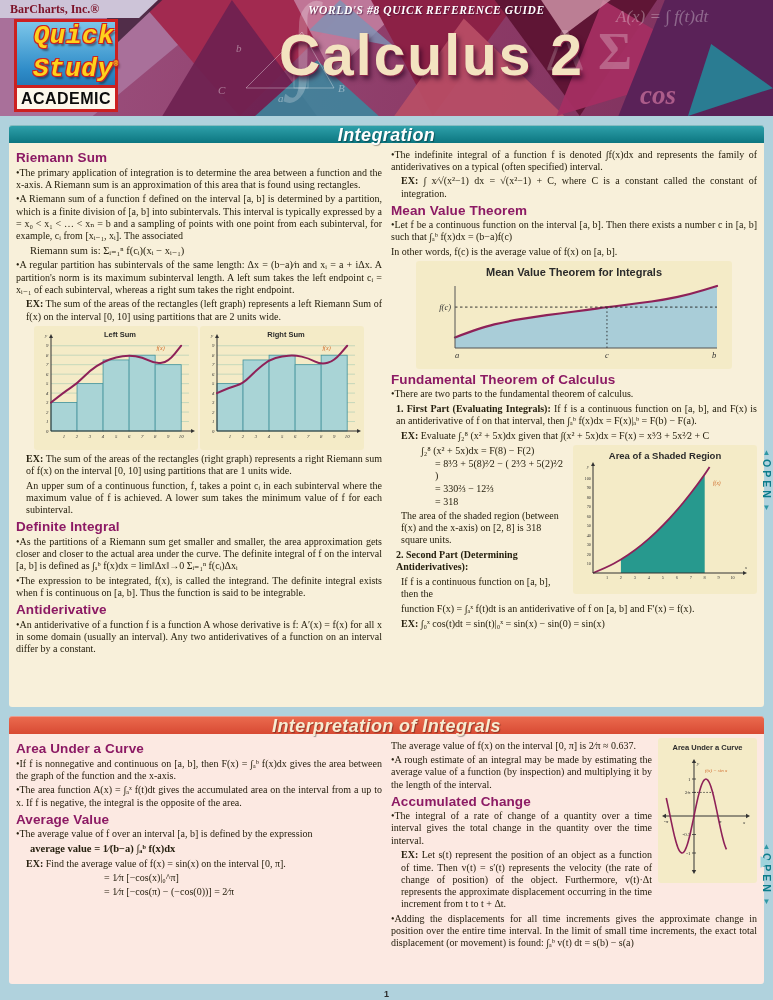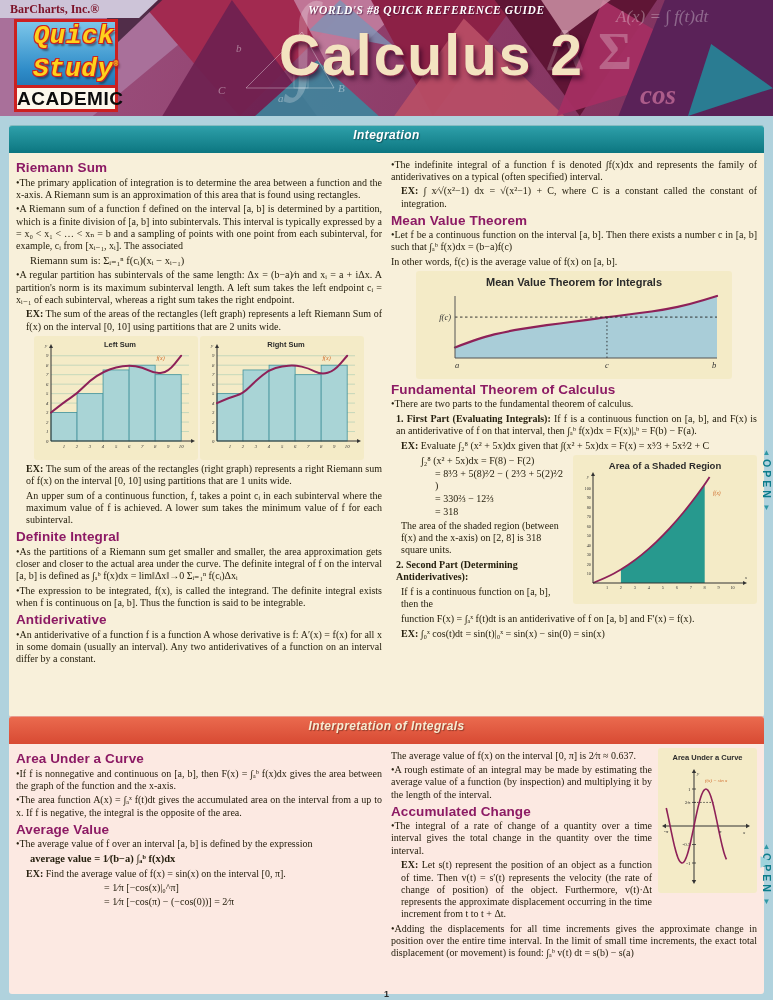--- a/index.html
+++ b/index.html
@@ -35,35 +35,35 @@
   .sketch { position:absolute; left:214px; top:24px; }
   .pubbg { position:absolute; left:0; top:0; width:158px; height:18px;
            background:#cdc4d8; clip-path:polygon(0 0,100% 0,88% 100%,0 100%); }
   .publisher { position:absolute; left:10px; top:2px; font-size:12px; font-weight:bold; color:#7c1228;text-align:right; }
   .logo { position:absolute; left:14px; top:19px; width:104px; border:3px solid #cc2020; background:linear-gradient(#7cc6ea 0%,#2f8cc8 55%,#135f9e 100%); text-align:center; }
   .logo-word { font-family:Liberation Mono, monospace; font-weight:bold; font-style:italic;
                font-size:26px; line-height:28px; color:#ffd21c; letter-spacing:.5px;
                text-shadow:-1px -1px 0 #c22,1px -1px 0 #c22,-1px 1px 0 #c22,1px 1px 0 #c22,2px 3px 2px rgba(40,0,0,.45);margin-left:16px; }
   .logo-reg { font-size:8px; vertical-align:super; }
   .logo-academic { margin-top:2px; background:#fcf8ec; border-top:3px solid #cc2020; color:#0c0c0c;
-                   font-family:"Liberation Sans","DejaVu Sans",sans-serif; font-weight:bold; font-size:19px; line-height:21px; letter-spacing:.5px; }
+                   font-family:"Liberation Sans","DejaVu Sans",sans-serif; font-weight:bold; font-size:16px; line-height:21px; letter-spacing:.5px; }
   .tagline { position:absolute; top:4px; left:120px; right:40px; text-align:center; color:#fff;
              font-style:italic; font-weight:bold; font-size:11.5px; letter-spacing:.6px;
              text-shadow:1px 1px 1px rgba(60,0,40,.6); }
   .main-title { position:absolute; top:22px; left:140px; right:50px; text-align:center;
                 font-family:"Liberation Sans","DejaVu Sans",sans-serif; font-weight:bold; font-size:57px;
                 letter-spacing:2px; color:#f3e3c0;
                 text-shadow:1px 1px 0 #8a2448, 3px 4px 5px rgba(40,0,30,.65); }
 
   
   .section { position:absolute; left:9px; right:9px; }
   #sec1 { top:125px; height:582px; }
   #sec2 { top:716px; height:268px; }
-  .bar { height:28px; border-radius:3px 3px 0 0; text-align:center; font-family:"Liberation Sans","DejaVu Sans",sans-serif;
-         font-weight:bold; font-style:italic; font-size:12px; line-height:18px; letter-spacing:.4px;
+  .bar { height:18px; border-radius:3px 3px 0 0; text-align:center; font-family:"Liberation Sans","DejaVu Sans",sans-serif;
+         font-weight:bold; font-style:italic; font-size:18px; line-height:18px; letter-spacing:.4px;
          text-shadow:1px 1px 1px rgba(0,0,0,.35); }
   .bar-teal { background:linear-gradient(#2ea0aa,#0c7680); color:#ffffff; border-top:1px solid rgba(255,255,255,.5); }
   .bar-orange { background:linear-gradient(#ea6a4e,#d84a33); color:#f7ecd2; border-top:1px solid rgba(255,255,255,.45); }
   .content { display:flex; gap:9px; padding:4px 7px; border-radius:0 0 3px 3px; overflow:hidden; }
   #sec1 .content { background:#f8f0da; height:564px; }
   #sec2 .content { background:#fce9e2; height:250px; }
   .col { flex:1 1 50%; overflow:hidden; }
 
   h3 { font-family:"Liberation Sans","DejaVu Sans",sans-serif; color:#8c1a64; font-size:13.5px;
        margin:3px 0 1px; letter-spacing:.1px; }

